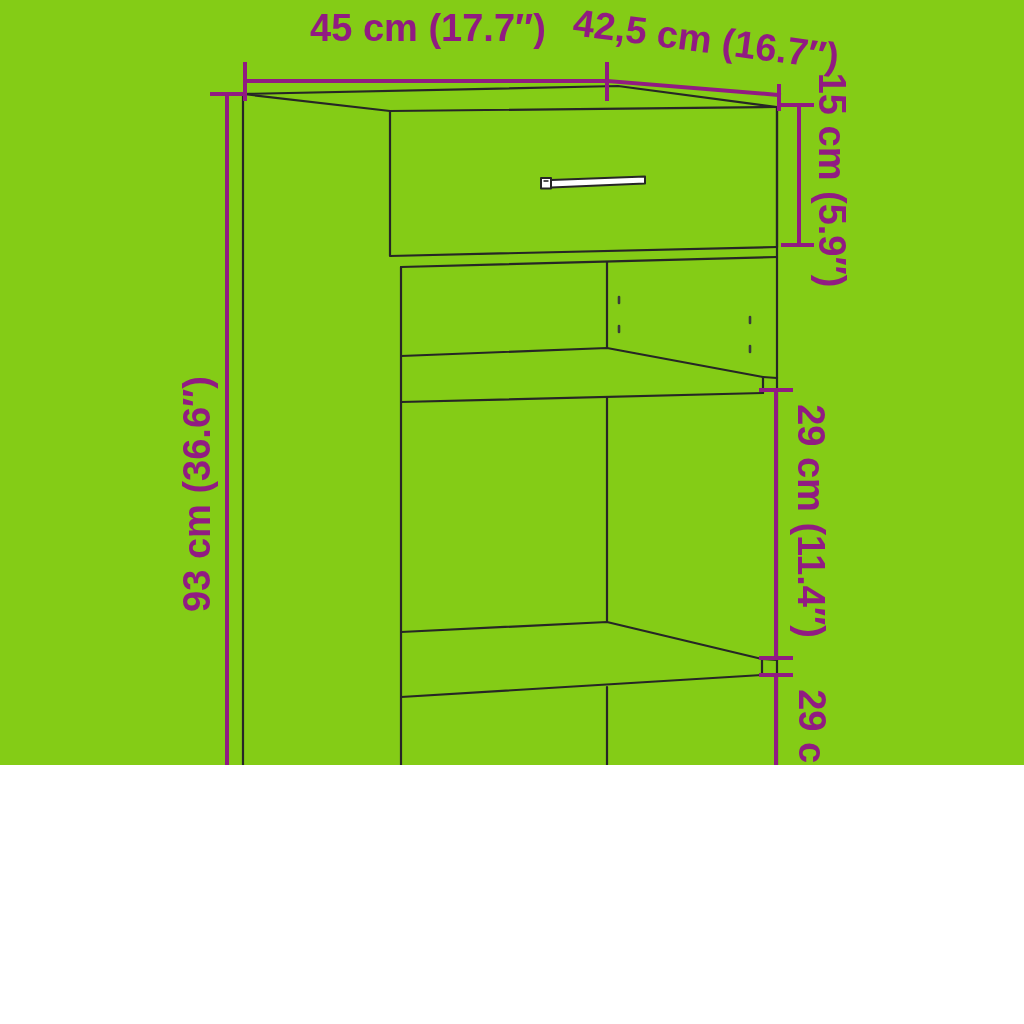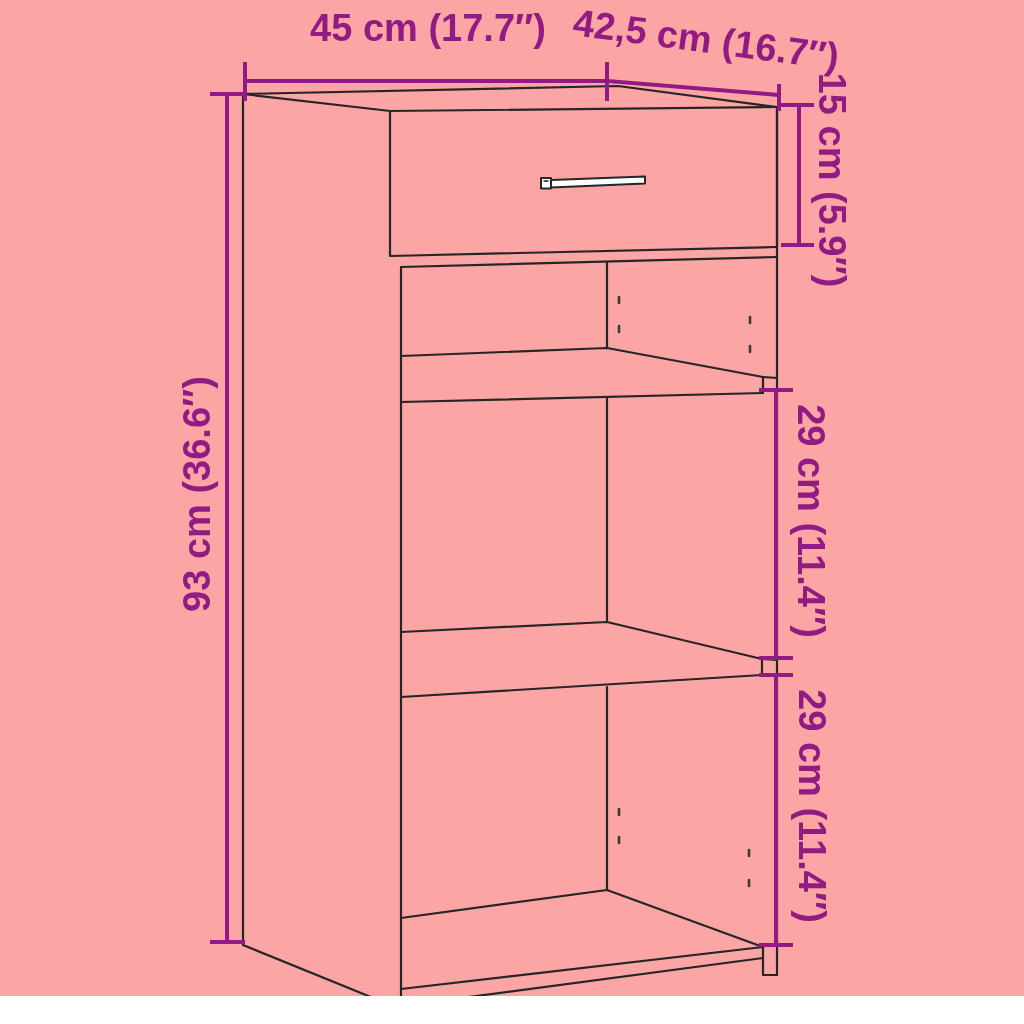--- a/index.html
+++ b/index.html
@@ -1,19 +1,19 @@
 <!DOCTYPE html>
 <html><head>
 <meta charset="utf-8">
 <style>
   html,body{margin:0;padding:0;background:#ffffff;}
   #canvas{
     position:relative;
-    width:1024px;height:996px;
-    background:#fca5a5;
+    width:1024px;height:765px;
+    background:#84cc16;
     overflow:hidden;
     font-family:"Liberation Sans", sans-serif;
   }
   #drawing{position:absolute;left:0;top:0;}
   .dim-label{
     position:absolute;
     color:#911b82;
     font-weight:bold;
     font-size:38px;
     white-space:nowrap;

